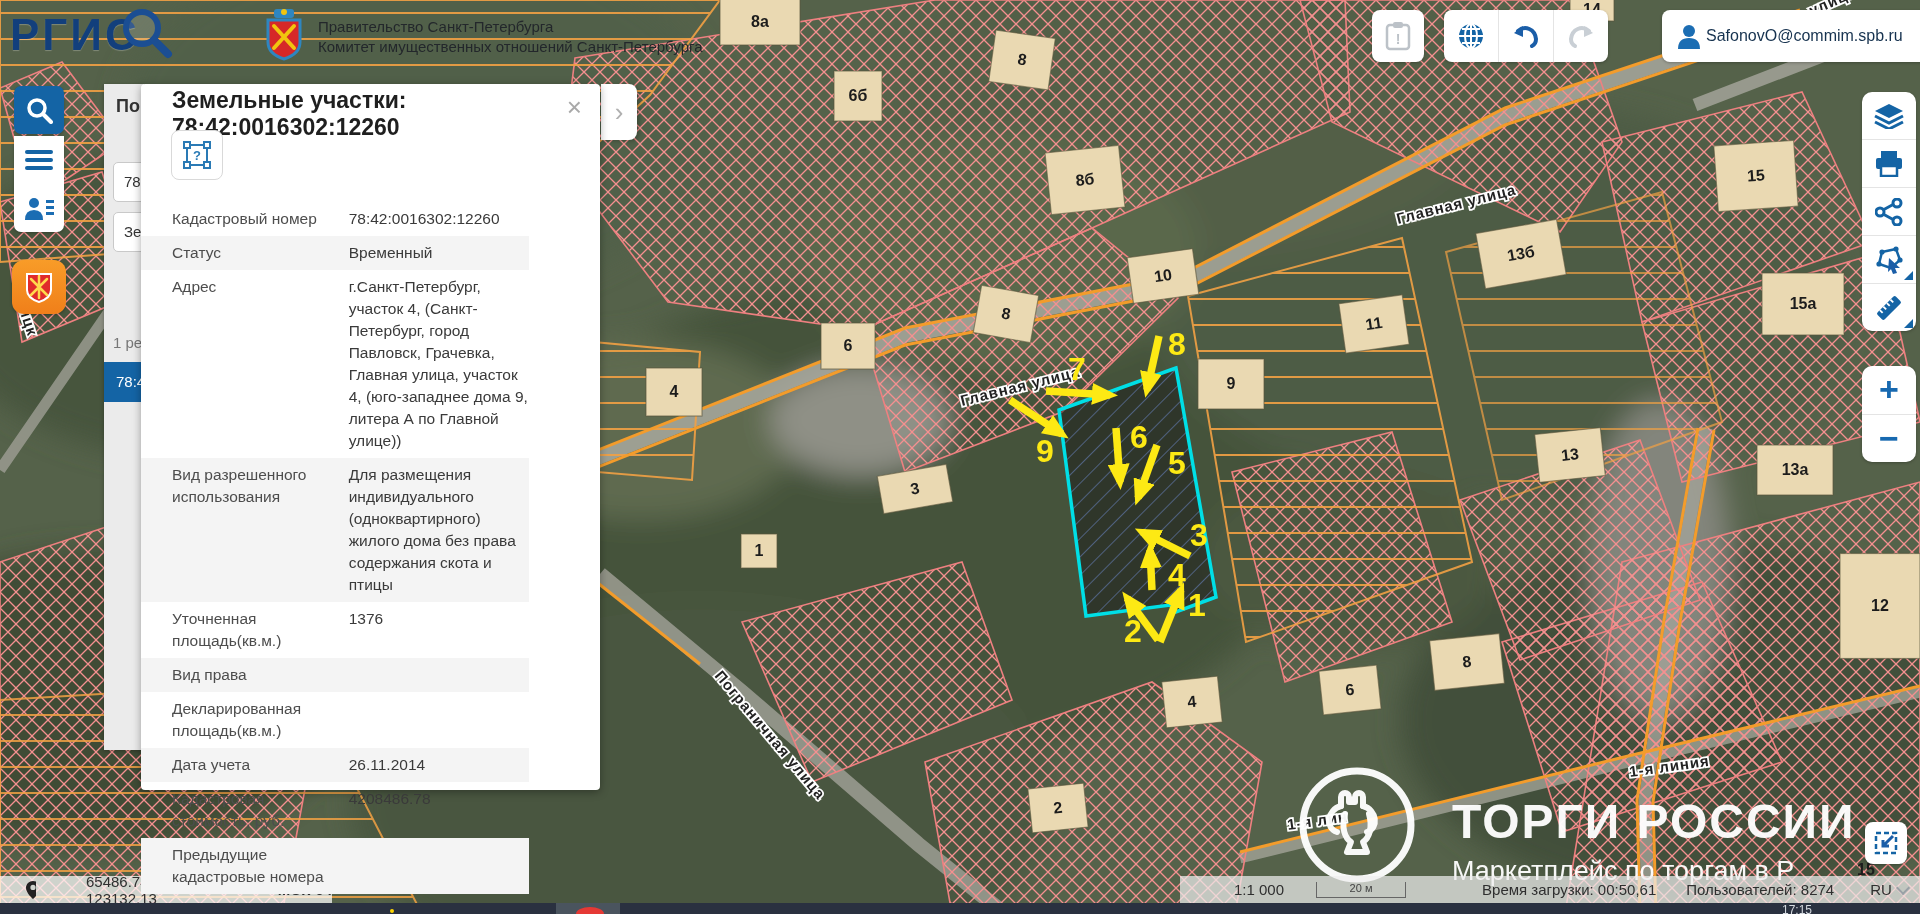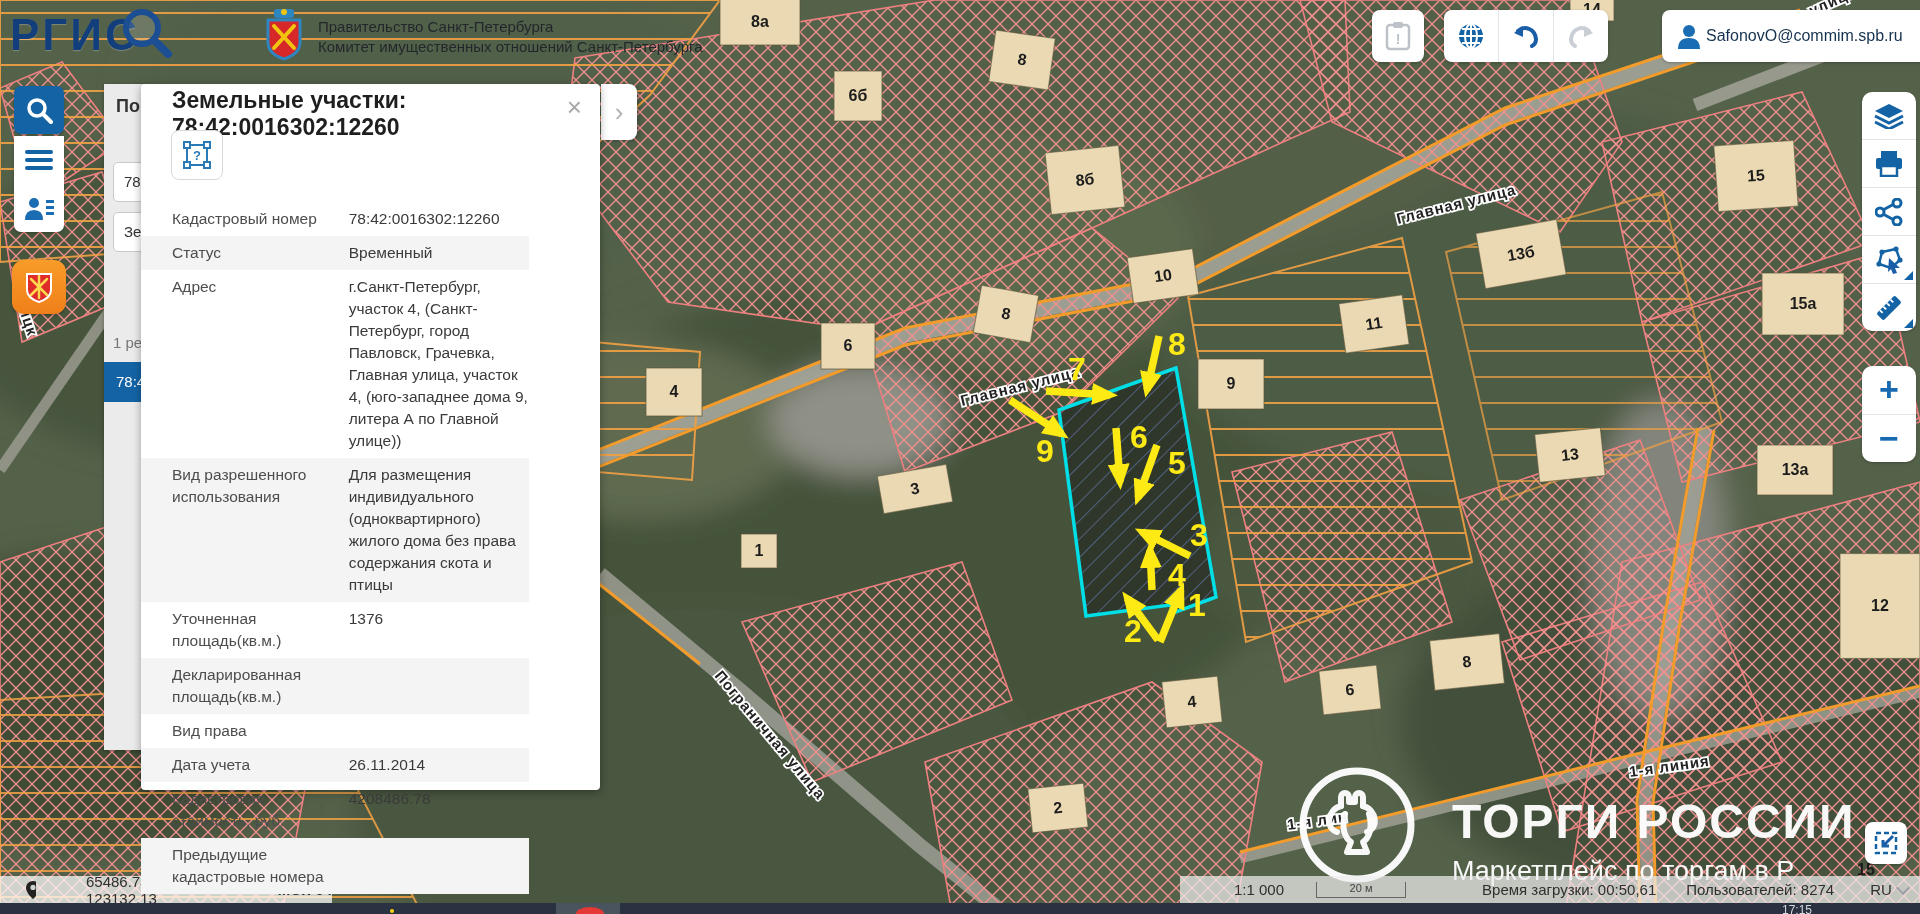--- a/index.html
+++ b/index.html
@@ -434,25 +434,25 @@
         </div>
         <div class="row">
           <div class="lbl">Вид разрешенного использования</div>
           <div class="val">Для размещения индивидуального (одноквартирного) жилого дома без права содержания скота и птицы</div>
         </div>
         <div class="row">
           <div class="lbl">Уточненная площадь(кв.м.)</div>
           <div class="val">1376</div>
         </div>
         <div class="row">
+          <div class="lbl">Вид права</div>
+          <div class="val"></div>
+        </div>
+        <div class="row">
           <div class="lbl">Декларированная площадь(кв.м.)</div>
-          <div class="val"></div>
-        </div>
-        <div class="row">
-          <div class="lbl">Вид права</div>
           <div class="val"></div>
         </div>
         <div class="row">
           <div class="lbl">Дата учета</div>
           <div class="val">26.11.2014</div>
         </div>
         <div class="row">
           <div class="lbl">Кадастровая стоимость, руб.</div>
           <div class="val">4208486.78</div>
         </div>

